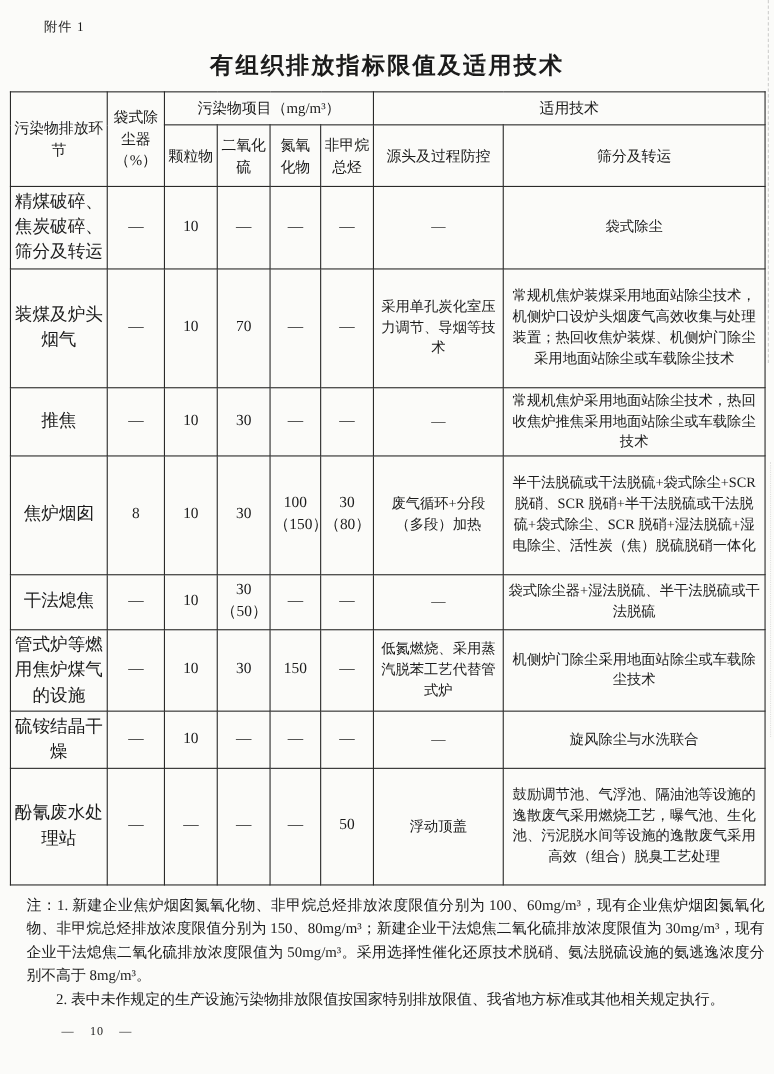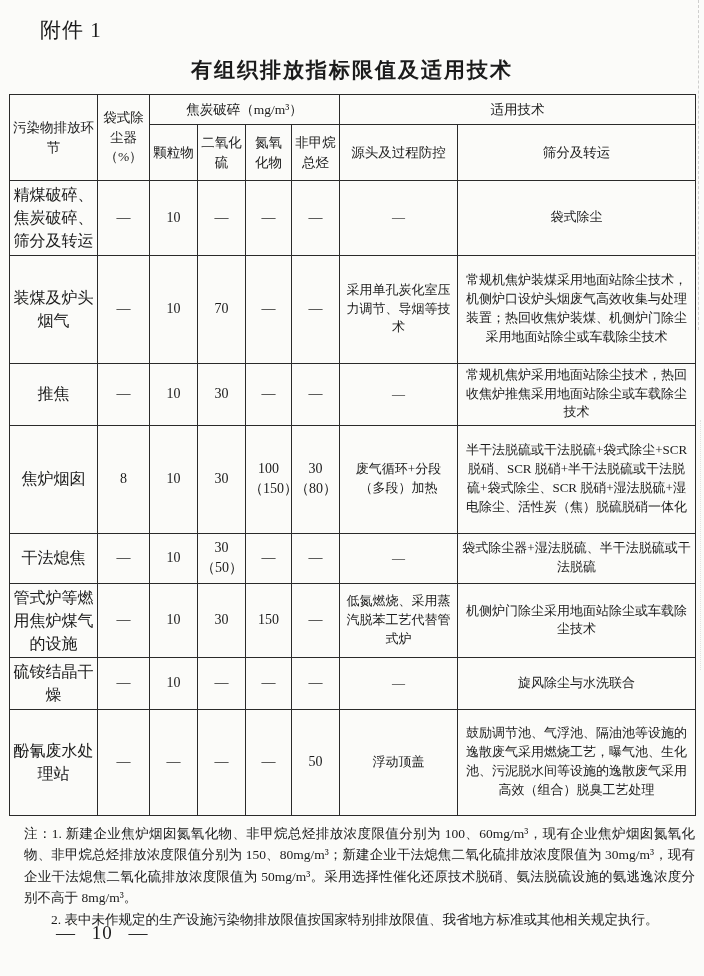--- a/index.html
+++ b/index.html
@@ -15,21 +15,21 @@
   .scan-edge-right{
     position:absolute;top:0;right:5px;height:330px;width:0;
     border-left:1px dashed #aaa;opacity:.55;
   }
   .scan-edge-right2{
     position:absolute;top:420px;right:3px;height:250px;width:0;
     border-left:1px dotted #bbb;opacity:.4;
   }
   .attachment{
     padding:16px 0 0 40px;
-    font-size:21px;
+    font-size:12px;
     letter-spacing:1px;
   }
   .title{
     margin:12px 0 10px 0;
     text-align:center;
     font-size:21px;
     font-weight:bold;
     letter-spacing:2px;
   }
   table{
@@ -68,21 +68,21 @@
     font-size:13.5px;
     line-height:1.6;
     text-align:justify;
   }
   .notes p{margin:0;}
   .notes p.note2{text-indent:2em;}
   .footer{
     position:absolute;
     bottom:32px;
     left:56px;
-    font-size:19px;
+    font-size:11px;
     word-spacing:10px;
     letter-spacing:1px;
   }
 </style>
 </head>
 <body>
 
 <div class="page">
   <div class="scan-edge-right"></div>
   <div class="scan-edge-right2"></div>
@@ -98,21 +98,21 @@
         <col style="width:48px">
       <col style="width:46px">
         <col style="width:48px">
         <col style="width:118px">
         <col style="width:238px">
     </colgroup>
     <thead>
       <tr>
         <th rowspan="2">污染物排放环节</th>
         <th rowspan="2">袋式除尘器（%）</th>
-        <th colspan="4">焦炭破碎（mg/m³）</th>
+        <th colspan="4">污染物项目（mg/m³）</th>
         <th colspan="2">适用技术</th>
       </tr>
       <tr>
         <th>颗粒物</th>
         <th>二氧化硫</th>
         <th>氮氧化物</th>
         <th>非甲烷总烃</th>
         <th>源头及过程防控</th>
         <th>筛分及转运</th>
       </tr>

